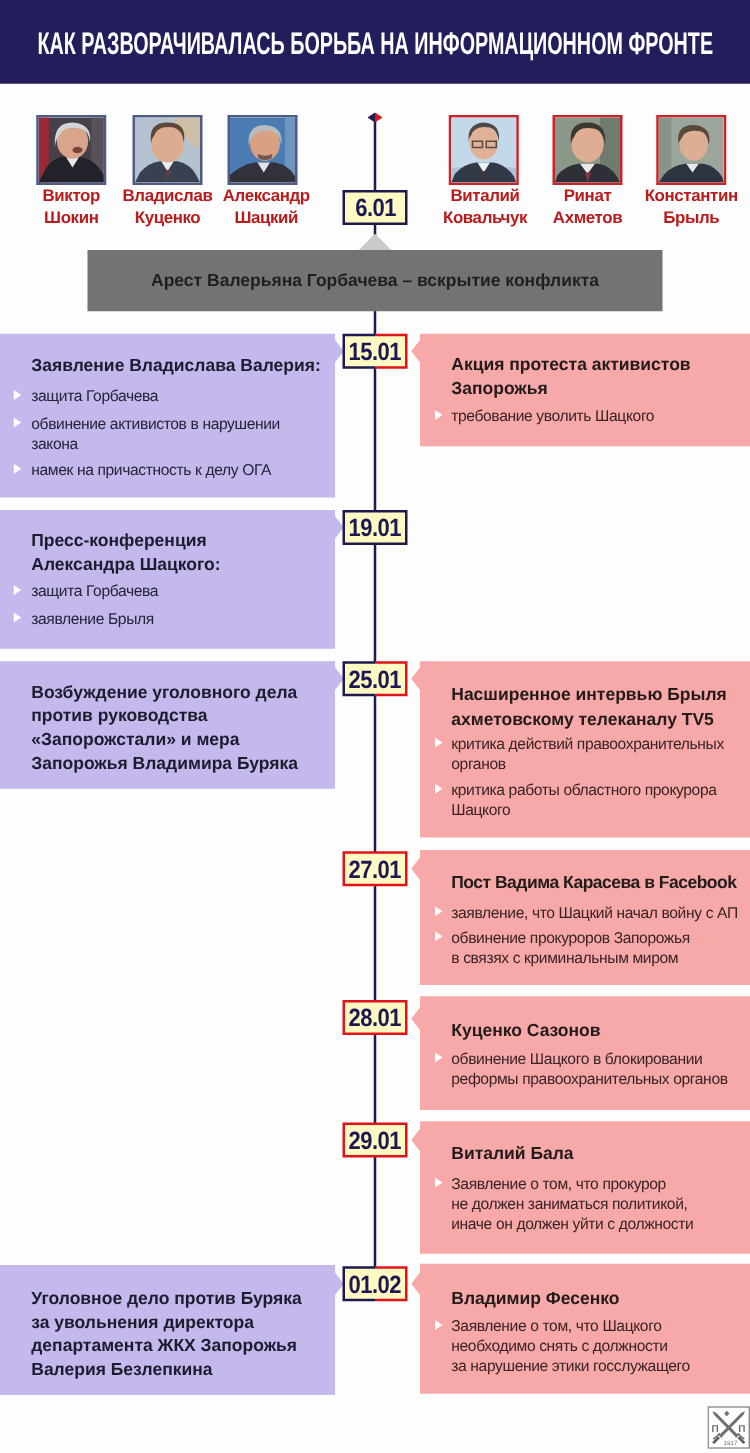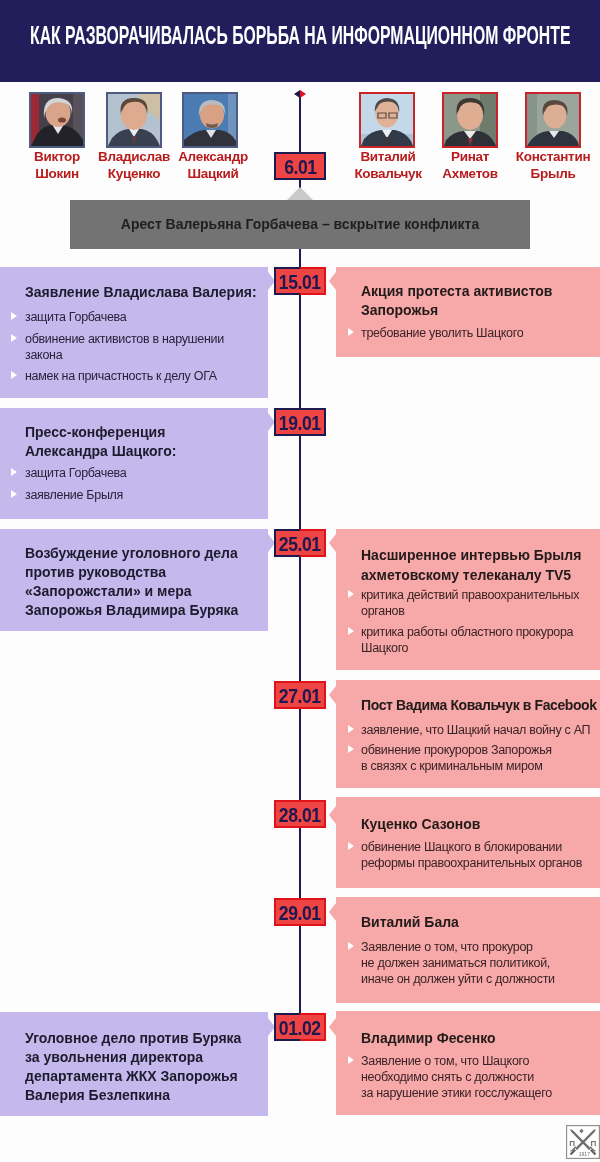--- a/index.html
+++ b/index.html
@@ -1,32 +1,32 @@
 <!DOCTYPE html>
 <html><head>
 <meta charset="utf-8">
 <style>
   html,body{margin:0;padding:0;}
   body{font-family:"Liberation Sans",sans-serif;}
   #page{position:relative;width:600px;height:1162px;background:#fdfdfe;overflow:hidden;}
-  .header{position:absolute;left:0;top:0;width:600px;height:82px;background:#221e5b;}
+  .header{position:absolute;left:0;top:0;width:600px;height:67px;background:#221e5b;}
   .header span{position:absolute;left:30px;top:23px;font-size:25px;line-height:25px;font-weight:bold;color:#ffffff;
     white-space:nowrap;transform:scaleX(0.632);transform-origin:left top;}
   .photo{position:absolute;width:52px;height:52px;border:2px solid #4e5c85;}
   .photo.red{border-color:#c9242a;}
   .photo svg{display:block;}
   .pname{position:absolute;width:110px;text-align:center;font-size:13.5px;font-weight:bold;
     color:#b91c1c;line-height:17px;letter-spacing:-0.3px;}
   .vline{position:absolute;left:299px;top:97px;width:2px;height:930px;background:#1e1a4e;z-index:1;}
   .diamond{position:absolute;left:294px;top:90px;z-index:2;}
   .diamond svg{display:block;}
   .date{position:absolute;left:274px;width:52px;height:28px;background:#1e1a4e;z-index:3;}
   .date.red{background:#e01318;}
   .date.half{background:linear-gradient(90deg,#1e1a4e 50%,#e01318 50%);}
-  .date .in{position:absolute;left:2px;top:2px;right:2px;bottom:2px;background:#ef4444;
+  .date .in{position:absolute;left:2px;top:2px;right:2px;bottom:2px;background:#fef9c3;
     display:flex;align-items:center;justify-content:center;}
   .date .in span{font-size:20px;font-weight:bold;color:#1d1950;transform:scaleX(0.88);letter-spacing:-0.5px;padding-top:2px;}
   .gtri{position:absolute;left:287px;top:187px;width:0;height:0;z-index:2;
     border-left:13px solid transparent;border-right:13px solid transparent;border-bottom:13px solid #cacaca;}
   .gbox{position:absolute;left:70px;top:200px;width:460px;height:49px;background:#737373;z-index:2;
     text-align:center;line-height:49px;font-size:14px;font-weight:bold;color:#1f1f1f;}
   .lbox{position:absolute;left:0;width:268px;background:#c5b8ec;z-index:2;}
   .rbox{position:absolute;left:336px;width:264px;background:#f7a8a8;z-index:2;}
   .larr{position:absolute;left:268px;width:0;height:0;z-index:2;
     border-top:9px solid transparent;border-bottom:9px solid transparent;border-left:7px solid #c5b8ec;}
@@ -207,21 +207,21 @@
 
   <div class="lt" style="top:1029px;line-height:19px;">Уголовное дело против Буряка<br>за увольнения директора<br>департамента ЖКХ Запорожья<br>Валерия Безлепкина</div>
 
   <div class="rt" style="top:282px;">Акция протеста активистов<br>Запорожья</div>
   <div class="rb" style="top:325px;">требование уволить Шацкого</div>
 
   <div class="rt" style="top:546px;line-height:19.5px;">Насширенное интервью Брыля<br>ахметовскому телеканалу TV5</div>
   <div class="rb" style="top:587px;">критика действий правоохранительных<br>органов</div>
   <div class="rb" style="top:624px;">критика работы областного прокурора<br>Шацкого</div>
 
-  <div class="rt" style="top:696px;letter-spacing:-0.4px;">Пост Вадима Ковальчук в Facebook</div>
+  <div class="rt" style="top:696px;letter-spacing:-0.4px;">Пост Вадима Карасева в Facebook</div>
   <div class="rb" style="top:722px;">заявление, что Шацкий начал войну с АП</div>
   <div class="rb" style="top:742px;">обвинение прокуроров Запорожья<br>в связях с криминальным миром</div>
 
   <div class="rt" style="top:815px;">Куценко Сазонов</div>
   <div class="rb" style="top:839px;">обвинение Шацкого в блокировании<br>реформы правоохранительных органов</div>
 
   <div class="rt" style="top:913px;">Виталий Бала</div>
   <div class="rb" style="top:939px;">Заявление о том, что прокурор<br>не должен заниматься политикой,<br>иначе он должен уйти с должности</div>
 
   <div class="rt" style="top:1029px;">Владимир Фесенко</div>

